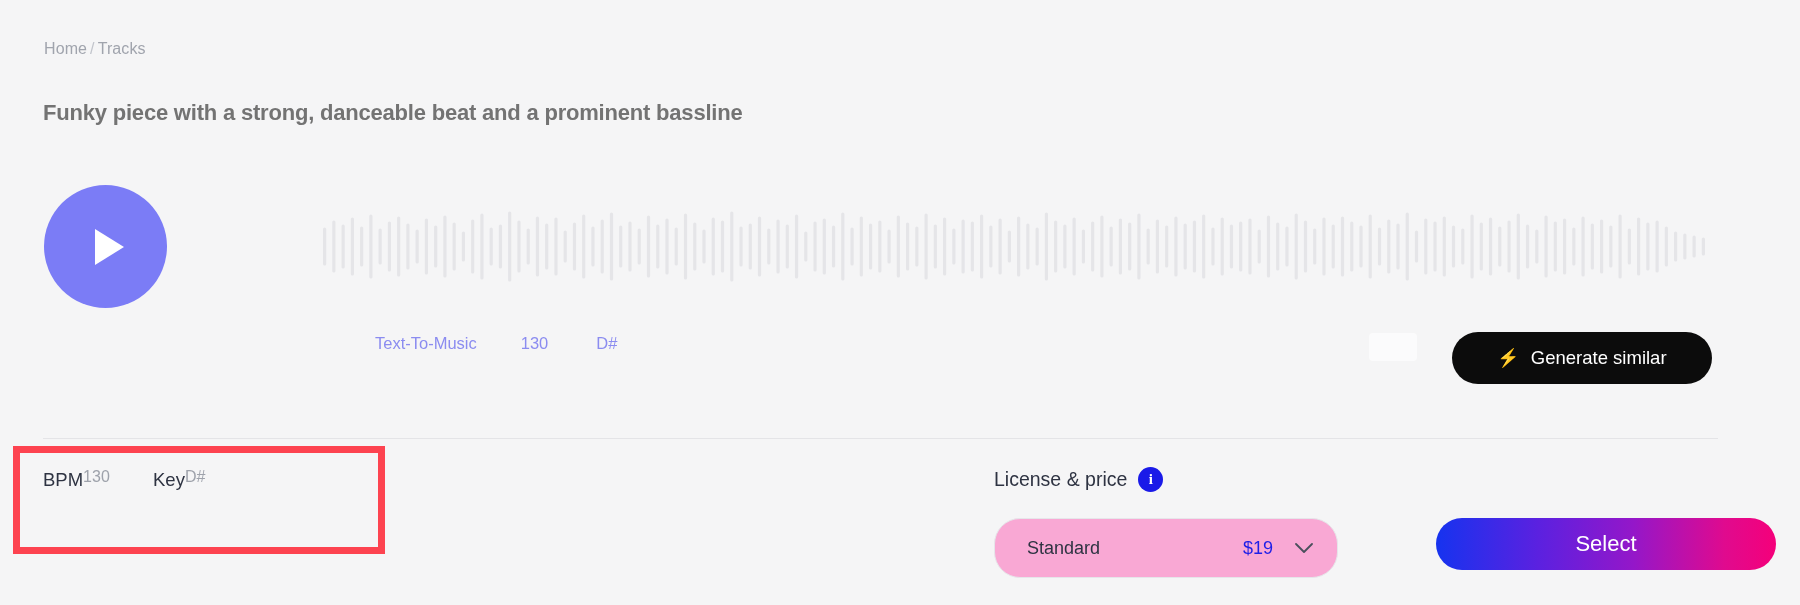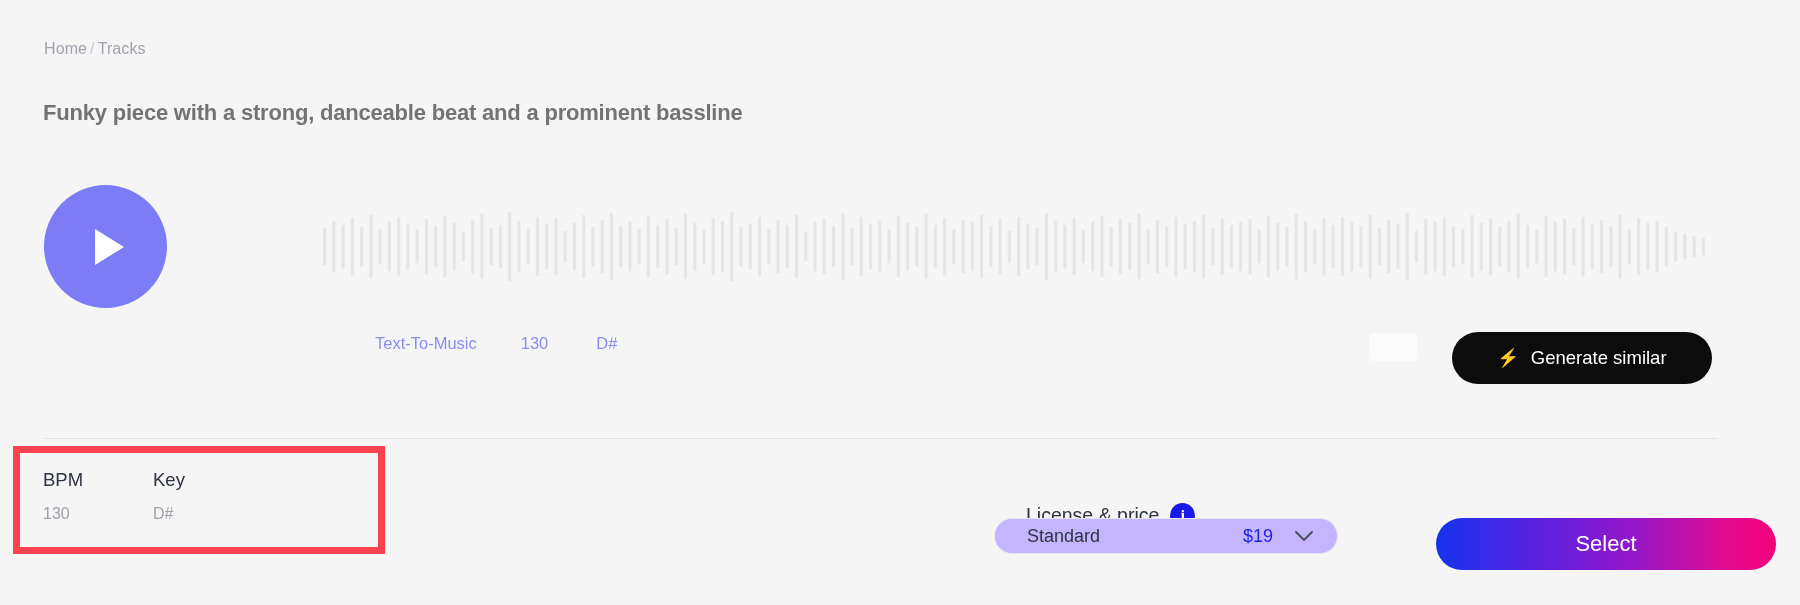--- a/index.html
+++ b/index.html
@@ -158,47 +158,46 @@
     pointer-events: none;
   }
 
   
   .meta-stats {
     position: absolute;
     left: 43px;
     top: 467px;
     display: flex;
   }
-  .meta-col { display: flex; flex-direction: column; }
+  .meta-col { display: flex; }
   .meta-col-bpm { width: 110px; }
   .meta-col-key { width: 106px; }
   .meta-col-duration { width: 120px; }
   .meta-label {
     font-size: 18.5px;
     color: #2e3342;
     line-height: 26px;
     margin-bottom: 11px;
     white-space: nowrap;
   }
   .meta-value {
     font-size: 16px;
     color: #9ea2ab;
     line-height: 20px;
     white-space: nowrap;
   }
 
   
   .license-header {
     position: absolute;
-    left: 1026px;
+    left: 994px;
     top: 467px;
     display: flex;
     align-items: center;
     gap: 11px;
-    margin-top: 36px;
   }
   .license-title {
     font-size: 19.5px;
     color: #2e3342;
     white-space: nowrap;
   }
   .info-icon {
     width: 25px;
     height: 25px;
     border-radius: 50%;
@@ -213,23 +212,23 @@
     cursor: pointer;
     line-height: 1;
   }
 
   
   .license-select {
     position: absolute;
     left: 994px;
     top: 518px;
     width: 344px;
-    height: 36px;
+    height: 60px;
     border-radius: 26px;
-    background: #c4b5fd;
+    background: #f9a8d4;
     border: 1px solid #e6e6ea;
     box-sizing: border-box;
     display: flex;
     align-items: center;
     cursor: pointer;
   }
   .license-name {
     font-size: 18px;
     color: #2e3342;
     margin-left: 32px;

